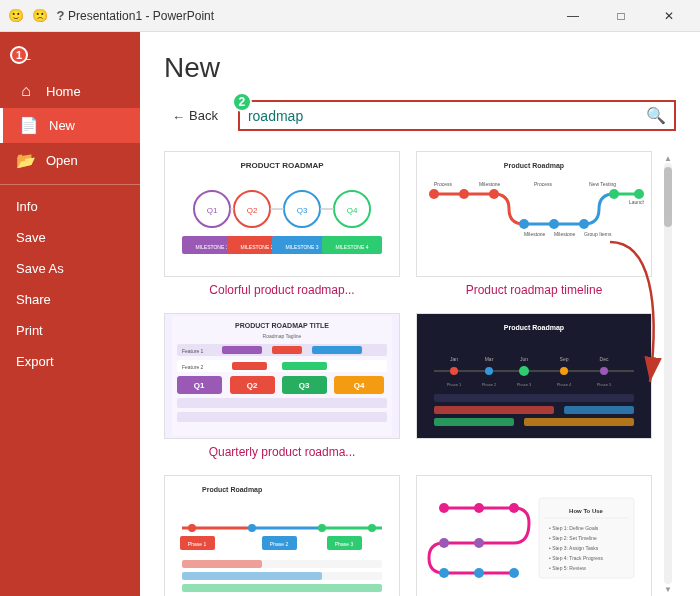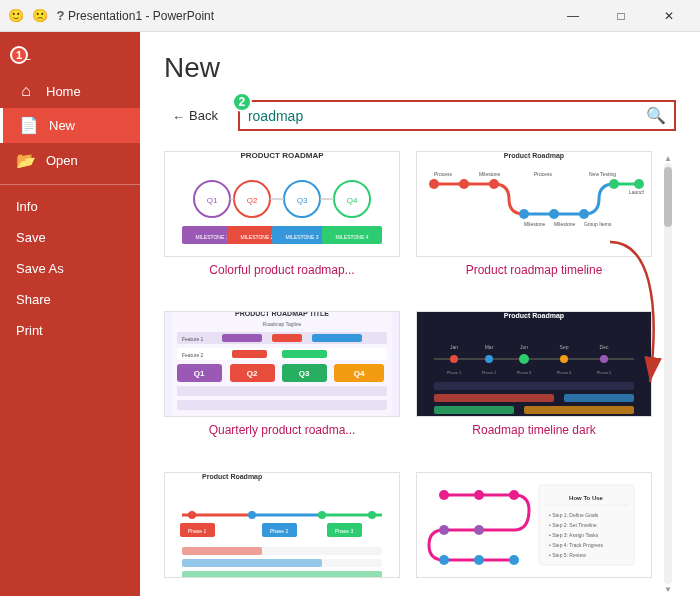--- a/index.html
+++ b/index.html
@@ -137,21 +137,21 @@
       grid-template-columns: 1fr 1fr;
       gap: 16px;
       overflow-y: auto;
       padding-right: 8px;
     }
     .templates-grid::-webkit-scrollbar { width: 0; }
 
     .template-item { cursor: pointer; }
     .template-thumb {
       width: 100%;
-      height: 106px;
+      height: 126px;
       border: 1px solid #e0e0e0;
       overflow: hidden;
       display: flex;
       align-items: center;
       justify-content: center;
       background: #f9f9f9;
     }
     .template-name {
       font-size: 12px;
       color: #be185d;
@@ -246,20 +246,23 @@
       </div>
       <div class="sidebar-item">
         <span>Save As</span>
       </div>
       <div class="sidebar-item">
         <span>Share</span>
       </div>
       <div class="sidebar-item">
         <span>Print</span>
       </div>
+      <div class="sidebar-item">
+        <span>Export</span>
+      </div>
     </div>
   </div>
 
   <div class="main-content" style="position:relative;">
     <h1 class="page-title">New</h1>
 
     <div class="search-row">
       <div class="back-btn">
         <span>←</span>
         <span>Back</span>
@@ -410,21 +413,20 @@
               <text x="140" y="70" text-anchor="middle" font-size="4" fill="#888">Phase 4</text>
               <text x="180" y="70" text-anchor="middle" font-size="4" fill="#888">Phase 5</text>
 
               <rect x="10" y="78" width="200" height="8" fill="#2a2a4a" rx="2"></rect>
               <rect x="10" y="90" width="120" height="8" fill="#e74c3c" rx="2" opacity="0.7"></rect>
               <rect x="140" y="90" width="70" height="8" fill="#3498db" rx="2" opacity="0.7"></rect>
               <rect x="10" y="102" width="80" height="8" fill="#2ecc71" rx="2" opacity="0.7"></rect>
               <rect x="100" y="102" width="110" height="8" fill="#f39c12" rx="2" opacity="0.7"></rect>
             </svg>
           </div>
-          <div class="template-name">Roadmap timeline dark</div>
         </div>
 
         <div class="template-item">
           <div class="template-thumb tmpl5">
             <svg width="220" height="120" viewBox="0 0 220 120" xmlns="http://www.w3.org/2000/svg">
               <rect width="220" height="120" fill="white"></rect>
               <text x="30" y="14" font-size="7" font-weight="bold" fill="#333">Product Roadmap</text>
 
               <line x1="10" y1="50" x2="210" y2="50" stroke="#ddd" stroke-width="2"></line>
 

